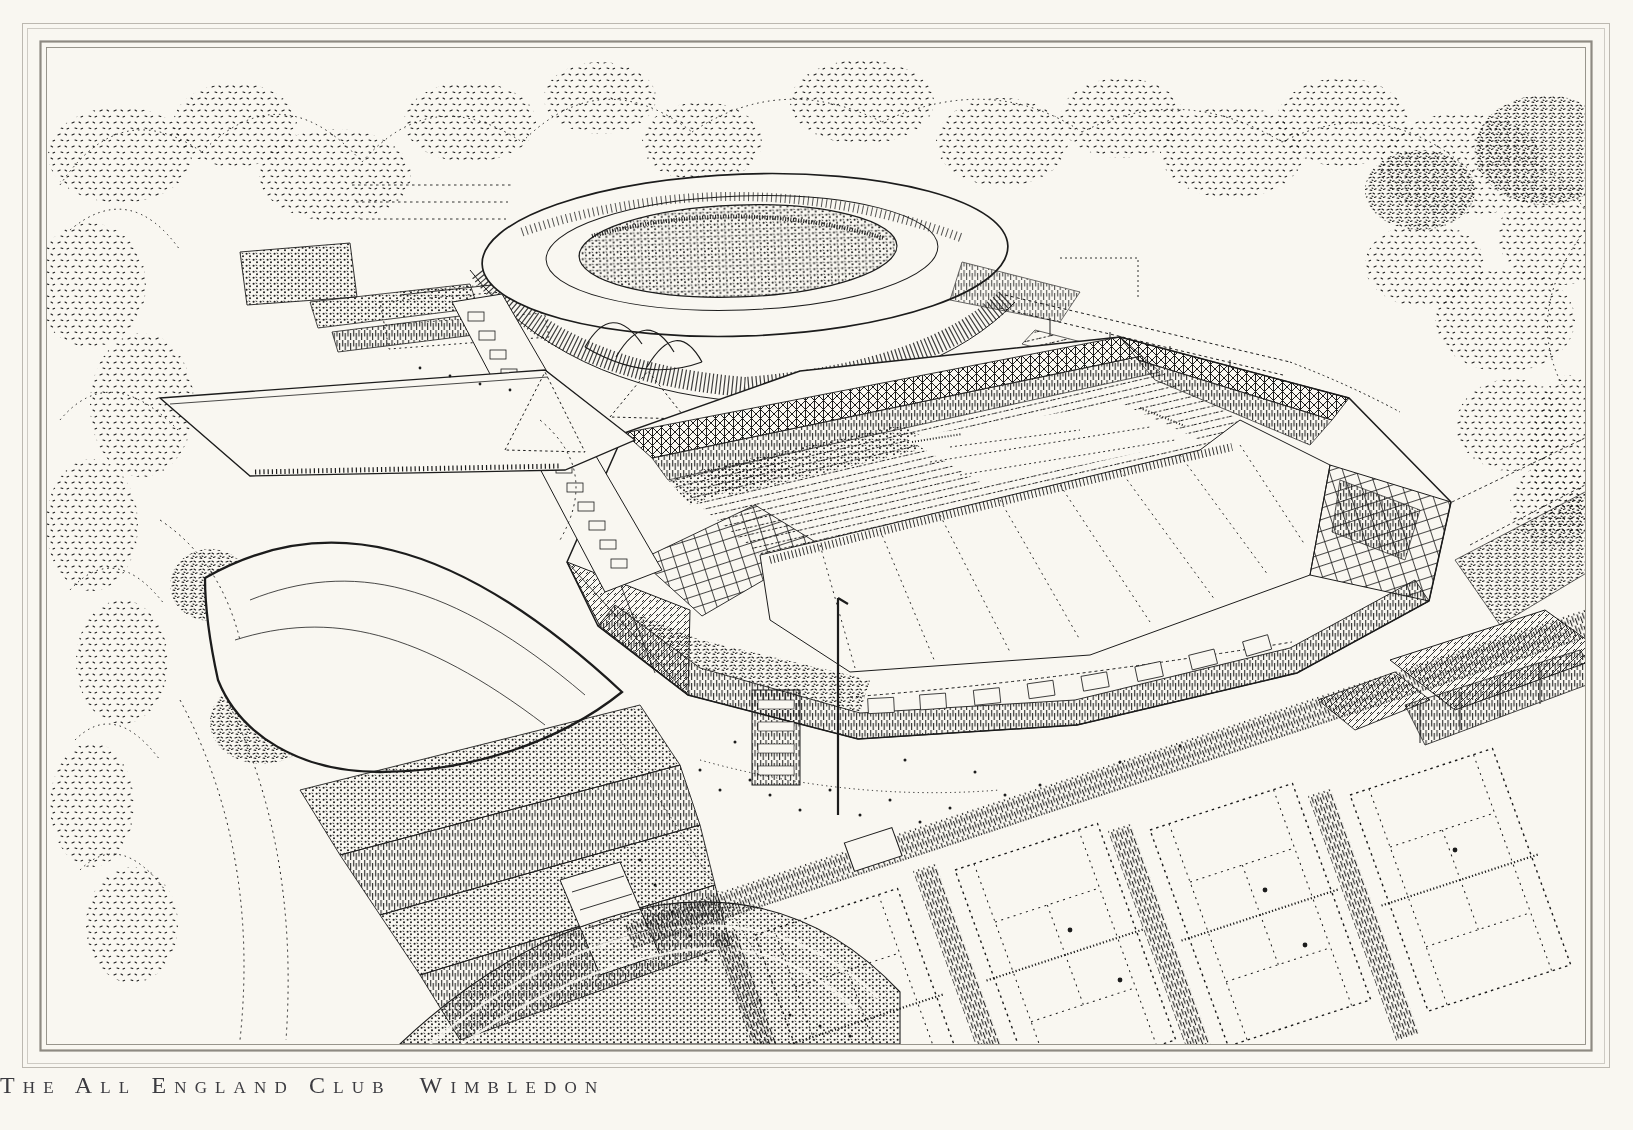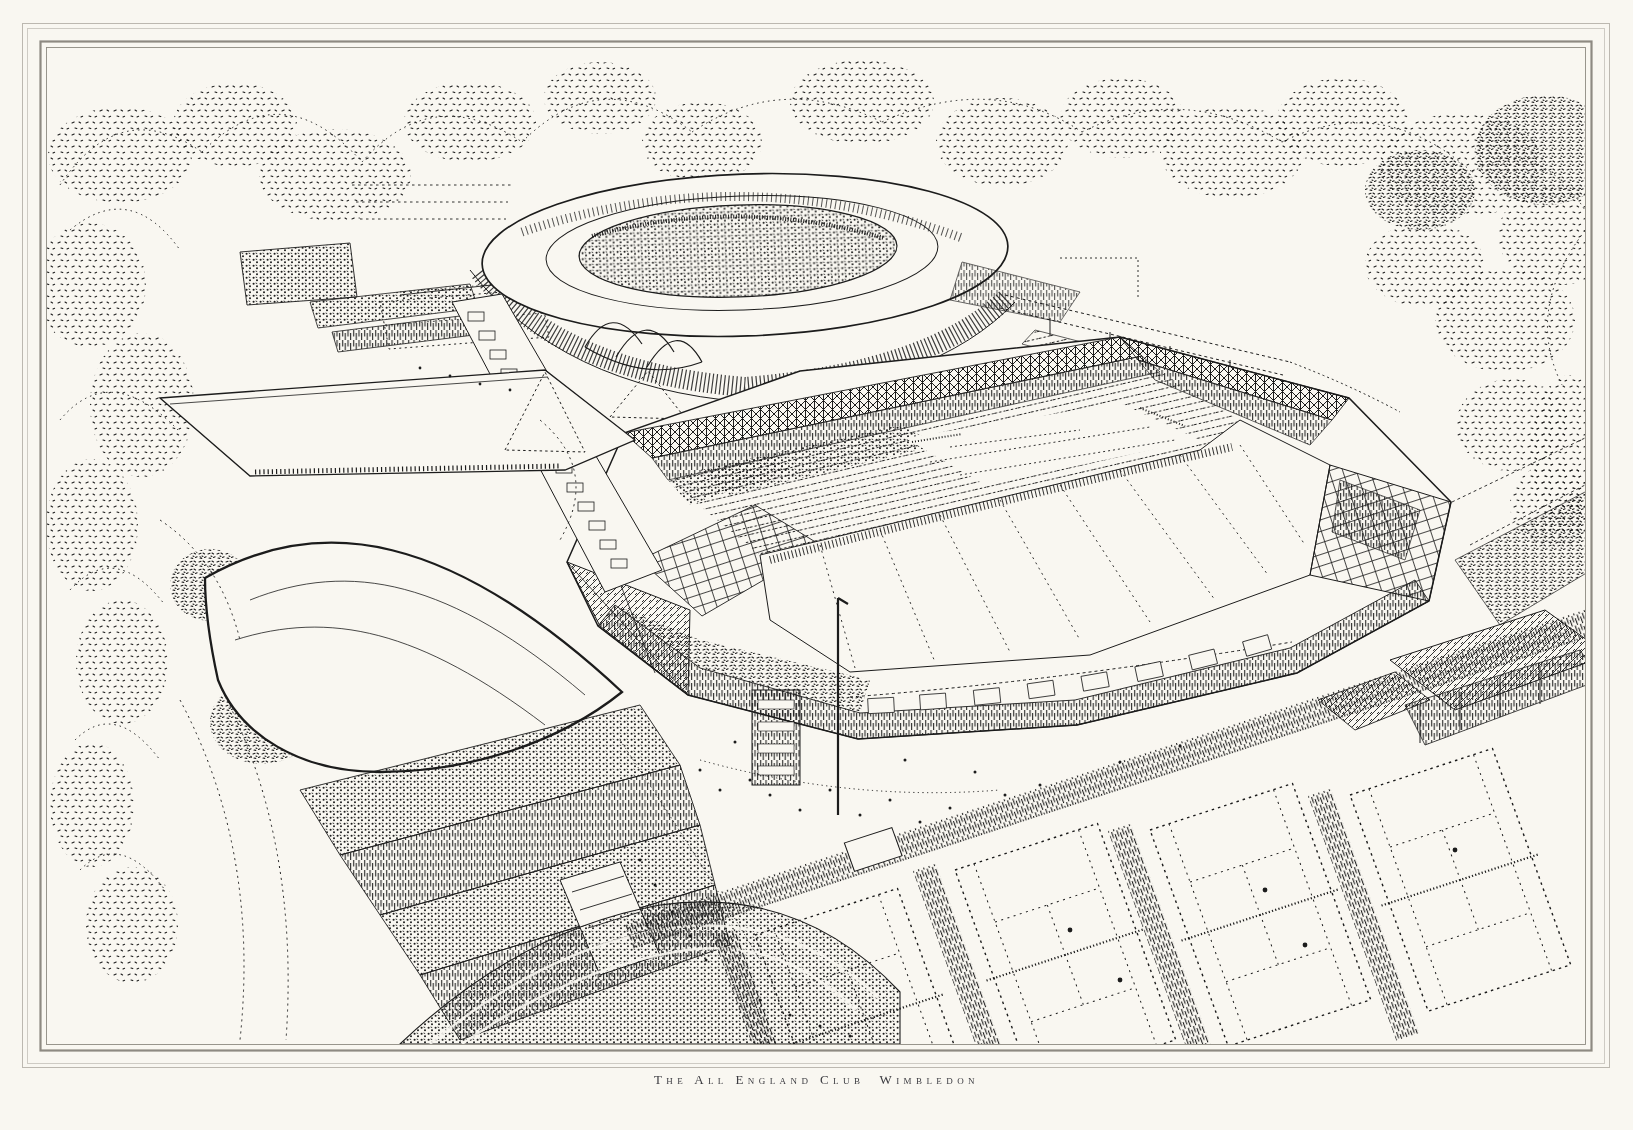--- a/index.html
+++ b/index.html
@@ -1,22 +1,22 @@
 <!DOCTYPE html>
 <html style="--paper: #f9f7f1; --ink: #1c1c1c; --frame: #8e8a82; --frame-light: #bcb8b0; --caption: #3b3b40;"><head>
 <meta charset="utf-8">
 <style>
   html,body{margin:0;padding:0;background:var(--paper,#f9f7f1);}
   .print-page{position:relative;width:1633px;height:1130px;background:var(--paper,#f9f7f1);overflow:hidden;}
   .print-page svg{position:absolute;left:0;top:0;}
   .caption{
     position:absolute;left:0;right:0;top:1072px;height:40px;
-    text-align:center;
+    text-align:left;
     font-family:"Liberation Serif","DejaVu Serif",serif;
-    font-size:13px;font-weight:400;
+    font-size:24px;font-weight:400;
     font-variant:small-caps;
     letter-spacing:0.34em;
     color:var(--caption,#3b3b40);
     white-space:pre;
   }
 </style>
 </head>
 <body>
 
 <div class="print-page">

